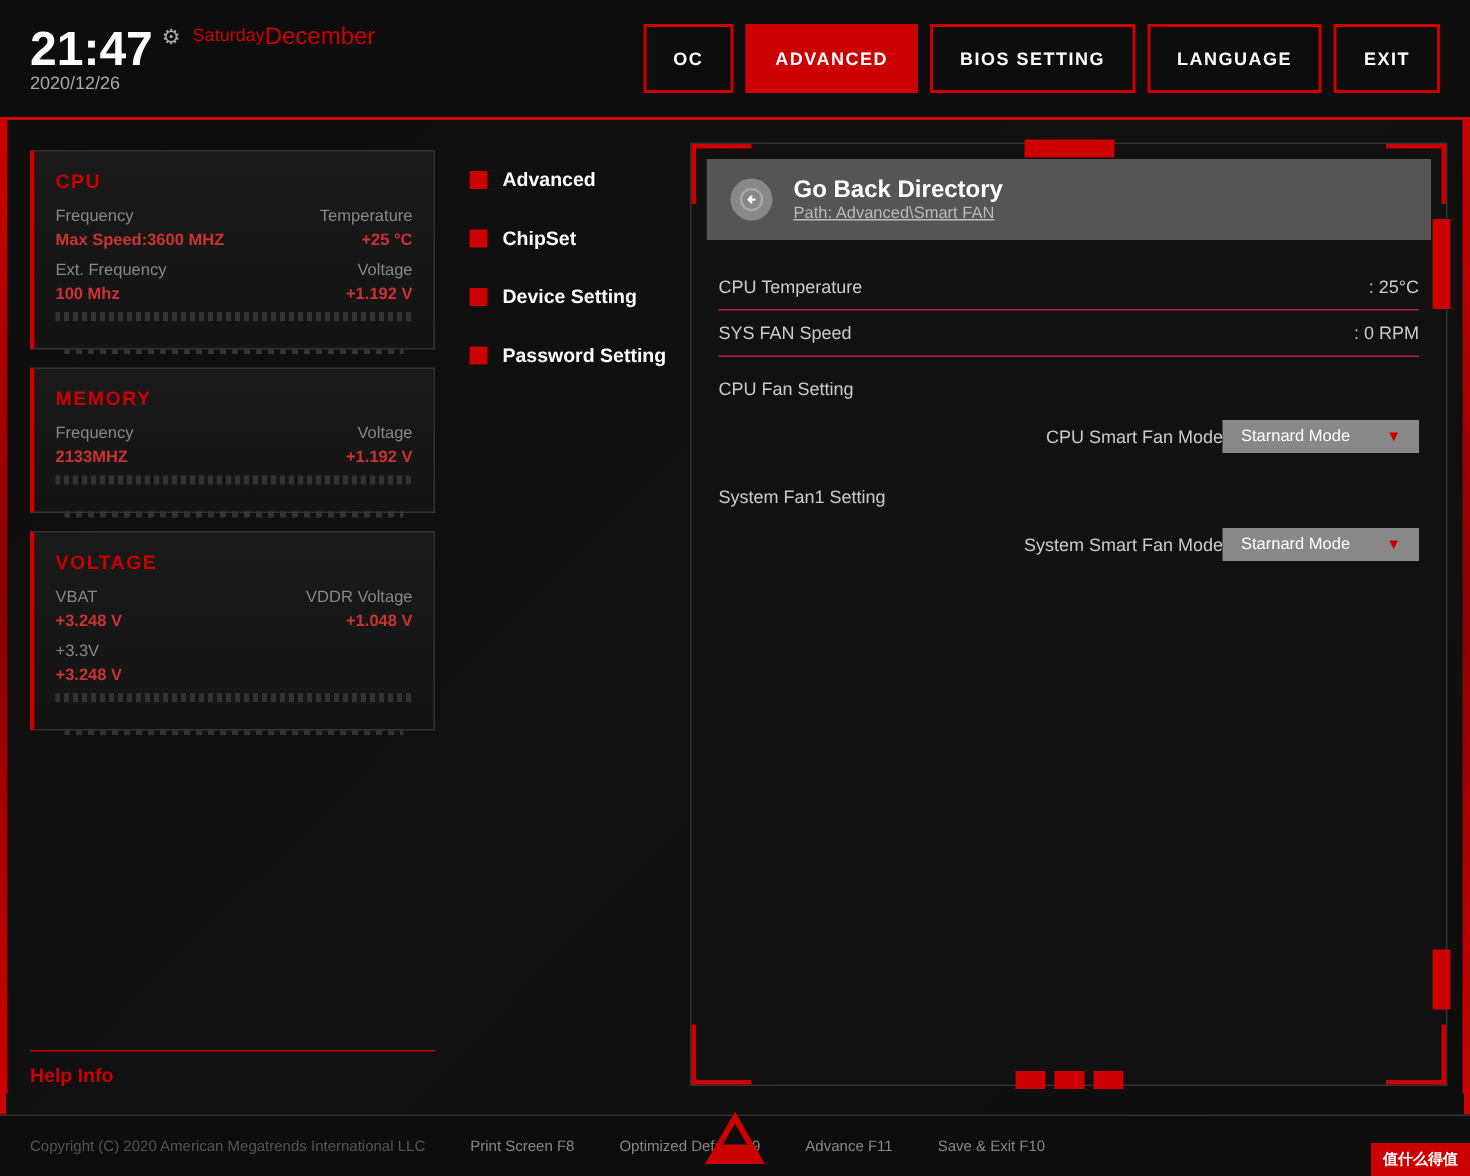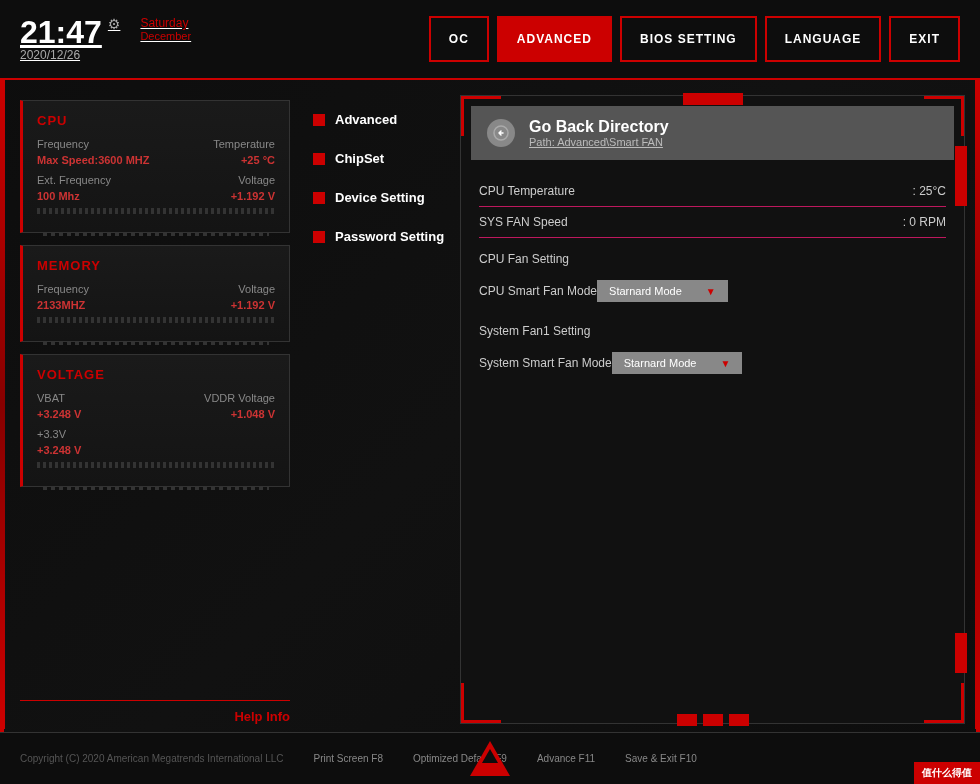--- a/index.html
+++ b/index.html
@@ -60,21 +60,20 @@
       border-bottom: 2px solid #cc0000;
       display: flex;
       align-items: center;
       padding: 0 20px;
     }
 
     .time-block {
       display: flex;
       flex-direction: column;
       color: white;
-      text-decoration: underline;
     }
     .time-display {
       font-size: 32px;
       font-weight: bold;
       color: white;
       line-height: 1;
     }
     .gear-icon {
       font-size: 14px;
       color: #aaa;
@@ -157,21 +156,20 @@
 
     .help-info {
       position: absolute;
       bottom: 0;
       color: #cc0000;
       font-size: 13px;
       font-weight: bold;
       border-top: 1px solid #cc0000;
       width: 100%;
       padding-top: 8px;
-      text-align: right;
     }
 
     
     .middle-menu {
       position: absolute;
       top: 100px;
       left: 305px;
       width: 150px;
       bottom: 60px;
     }
@@ -321,21 +319,21 @@
 
     .section-title {
       color: #ccc;
       font-size: 12px;
       padding: 14px 0 6px 0;
       font-weight: normal;
     }
 
     .dropdown-row {
       display: flex;
-      justify-content: flex-start;
+      justify-content: flex-end;
       align-items: center;
       padding: 8px 0;
       color: #ccc;
       font-size: 12px;
     }
     .dropdown-btn {
       background: #888;
       color: white;
       border: none;
       padding: 5px 12px;
@@ -344,21 +342,21 @@
       display: flex;
       align-items: center;
       gap: 24px;
     }
     .dropdown-arrow { color: #cc0000; font-size: 10px; }
 
     
     .footer {
       position: absolute;
       bottom: 0; left: 0; right: 0;
-      height: 52px;
+      height: 41px;
       background: #0d0d0d;
       border-top: 1px solid #333;
       display: flex;
       align-items: center;
       padding: 0 20px;
       gap: 30px;
     }
     .footer-text {
       color: #555;
       font-size: 10px;
@@ -439,23 +437,23 @@
   <div class="corner-tl"></div>
   <div class="corner-tr"></div>
   <div class="corner-bl"></div>
   <div class="corner-br"></div>
 
   <div class="header">
     <div class="time-block">
       <div style="display:flex;align-items:flex-start;gap:4px;">
         <span class="time-display">21:47</span>
         <span class="gear-icon">⚙</span>
-        <div style="display:flex;flex-direction:column;justify-content:space-between;margin-left:16px;">
+        <div style="display:flex;justify-content:space-between;margin-left:4px;">
           <span class="day-text" style="font-size:12px;color:#cc0000;">Saturday</span>
-          <span class="day-text" style="font-size:11px;color:#cc0000;">December</span>
+          <span class="day-text" style="font-size:16px;color:#cc0000;">December</span>
         </div>
       </div>
       <span class="date-text" style="font-size:12px;color:#aaa;">2020/12/26</span>
     </div>
 
 
     <div class="header-nav">
       <button class="nav-btn">OC</button>
       <button class="nav-btn active">ADVANCED</button>
       <button class="nav-btn">BIOS SETTING</button>

